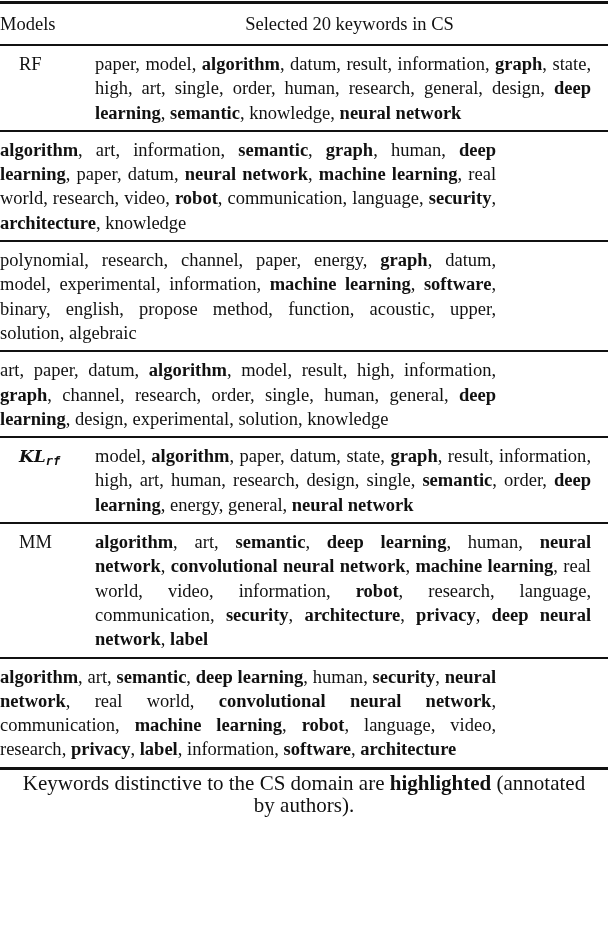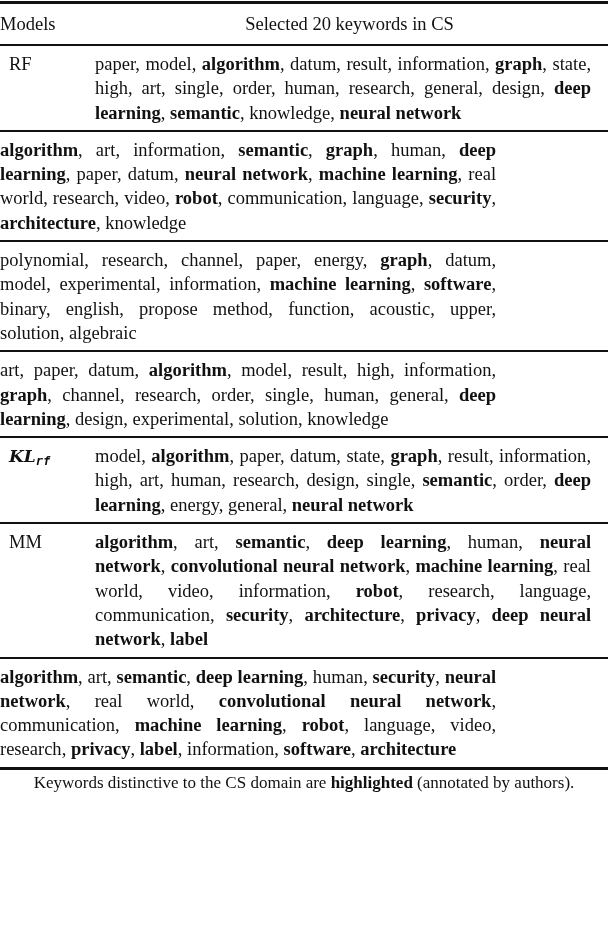--- a/index.html
+++ b/index.html
@@ -5,26 +5,26 @@
   html, body { margin:0; padding:0; background:#ffffff; }
   body { width:608px; height:934px; overflow:hidden; font-family:"Liberation Serif", serif; color:#111; }
   .table { position:relative; width:608px; }
   .rule-top { height:3px; background:#111; margin-top:1px; }
   .rule-mid { height:2px; background:#111; }
   .rule-thick { height:3px; background:#111; }
   .hdr { display:flex; height:40px; align-items:center; font-size:18.5px; }
   .hdr .c1 { width:95px; box-sizing:border-box; }
   .hdr .c2 { flex:1; text-align:center; padding-right:4px; }
   .row { display:flex; padding:6px 0 5px 0; font-size:18.5px; line-height:24.3px; }
-  .row .c1 { width:95px; padding-left:9px; box-sizing:border-box; flex:none; }
+  .row .c1 { width:95px; padding-left:19px; box-sizing:border-box; flex:none; }
   .row .c2 { width:496px; text-align:justify; hyphens:manual; }
   .kl { font-weight:bold; font-family:"DejaVu Serif", serif; font-size:17px;font-style:italic; }
   .kl sub { font-size:12px; vertical-align:-3px; font-family:"DejaVu Sans Mono", monospace; font-weight:bold; }
   b { font-weight:bold; }
-  .caption { text-align:center; font-size:17px; line-height:22px; padding:2px 20px 0 20px; }
+  .caption { text-align:center; font-size:21px; line-height:22px; padding:2px 20px 0 20px; }
 </style>
 </head>
 <body>
 
 <div class="table">
   <div class="rule-top"></div>
   <div class="hdr">
     <div class="c1">Models</div>
     <div class="c2">Selected 20 keywords in CS</div>
   </div>

